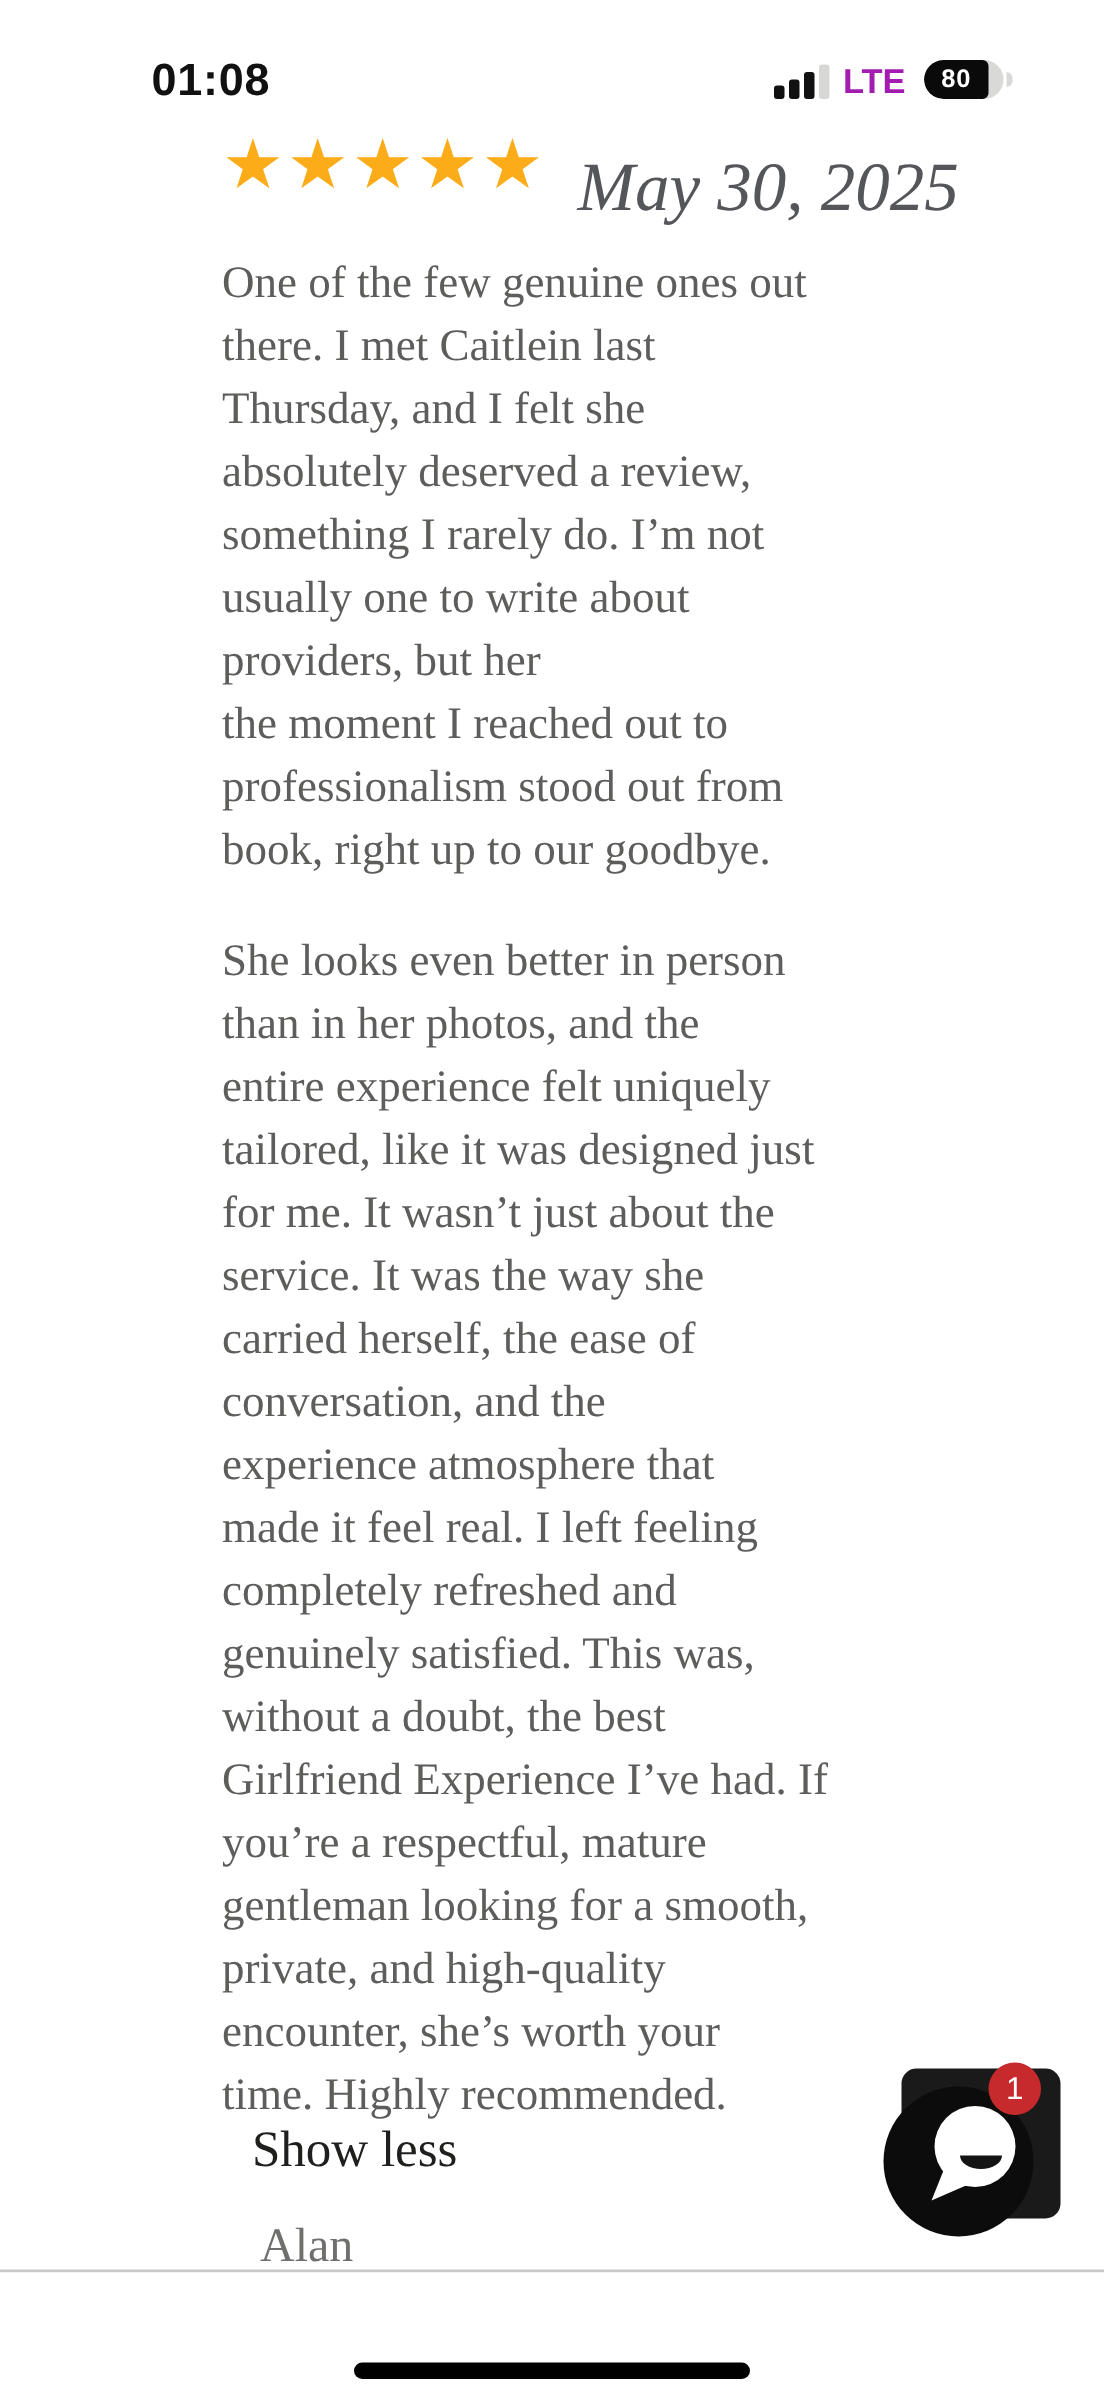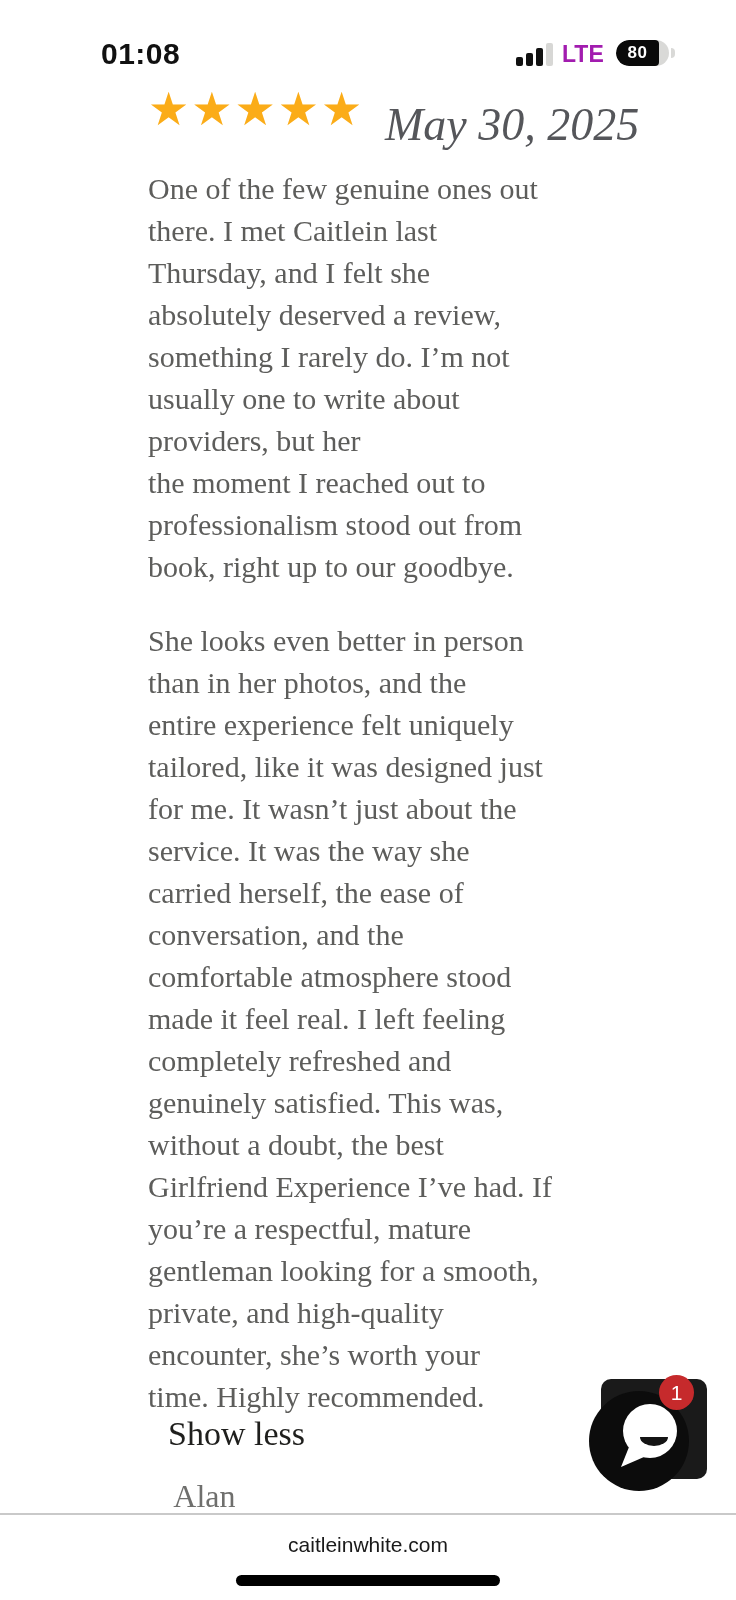--- a/index.html
+++ b/index.html
@@ -155,21 +155,21 @@
     </div>
   <div class="para para-2">
       <div>She looks even better in person</div>
       <div>than in her photos, and the</div>
       <div>entire experience felt uniquely</div>
       <div>tailored, like it was designed just</div>
       <div>for me. It wasn’t just about the</div>
       <div>service. It was the way she</div>
       <div>carried herself, the ease of</div>
       <div>conversation, and the</div>
-      <div>comfortable atmosphere stood</div>
+      <div>experience atmosphere that</div>
       <div>made it feel real. I left feeling</div>
       <div>completely refreshed and</div>
       <div>genuinely satisfied. This was,</div>
       <div>without a doubt, the best</div>
       <div>Girlfriend Experience I’ve had. If</div>
       <div>you’re a respectful, mature</div>
       <div>gentleman looking for a smooth,</div>
       <div>private, and high-quality</div>
       <div>encounter, she’s worth your</div>
       <div>time. Highly recommended.</div>
@@ -196,17 +196,16 @@
       <path d="M 28 68 L 20 88 L 43 78 Z" fill="#ffffff"></path>
       <path d="M 39 58 a 14 9 0 0 0 28 0 z" fill="#141414"></path>
     </svg>
     <div class="chat-badge">
       <span>1</span>
     </div>
   </div>
 
   <div class="bottom-divider"></div>
   <div class="bottom-bar">
-    <div class="domain-label">caitleinwhite.com</div>
     <div class="home-indicator"></div>
   </div>
 
 </div>
 
 </body></html>

